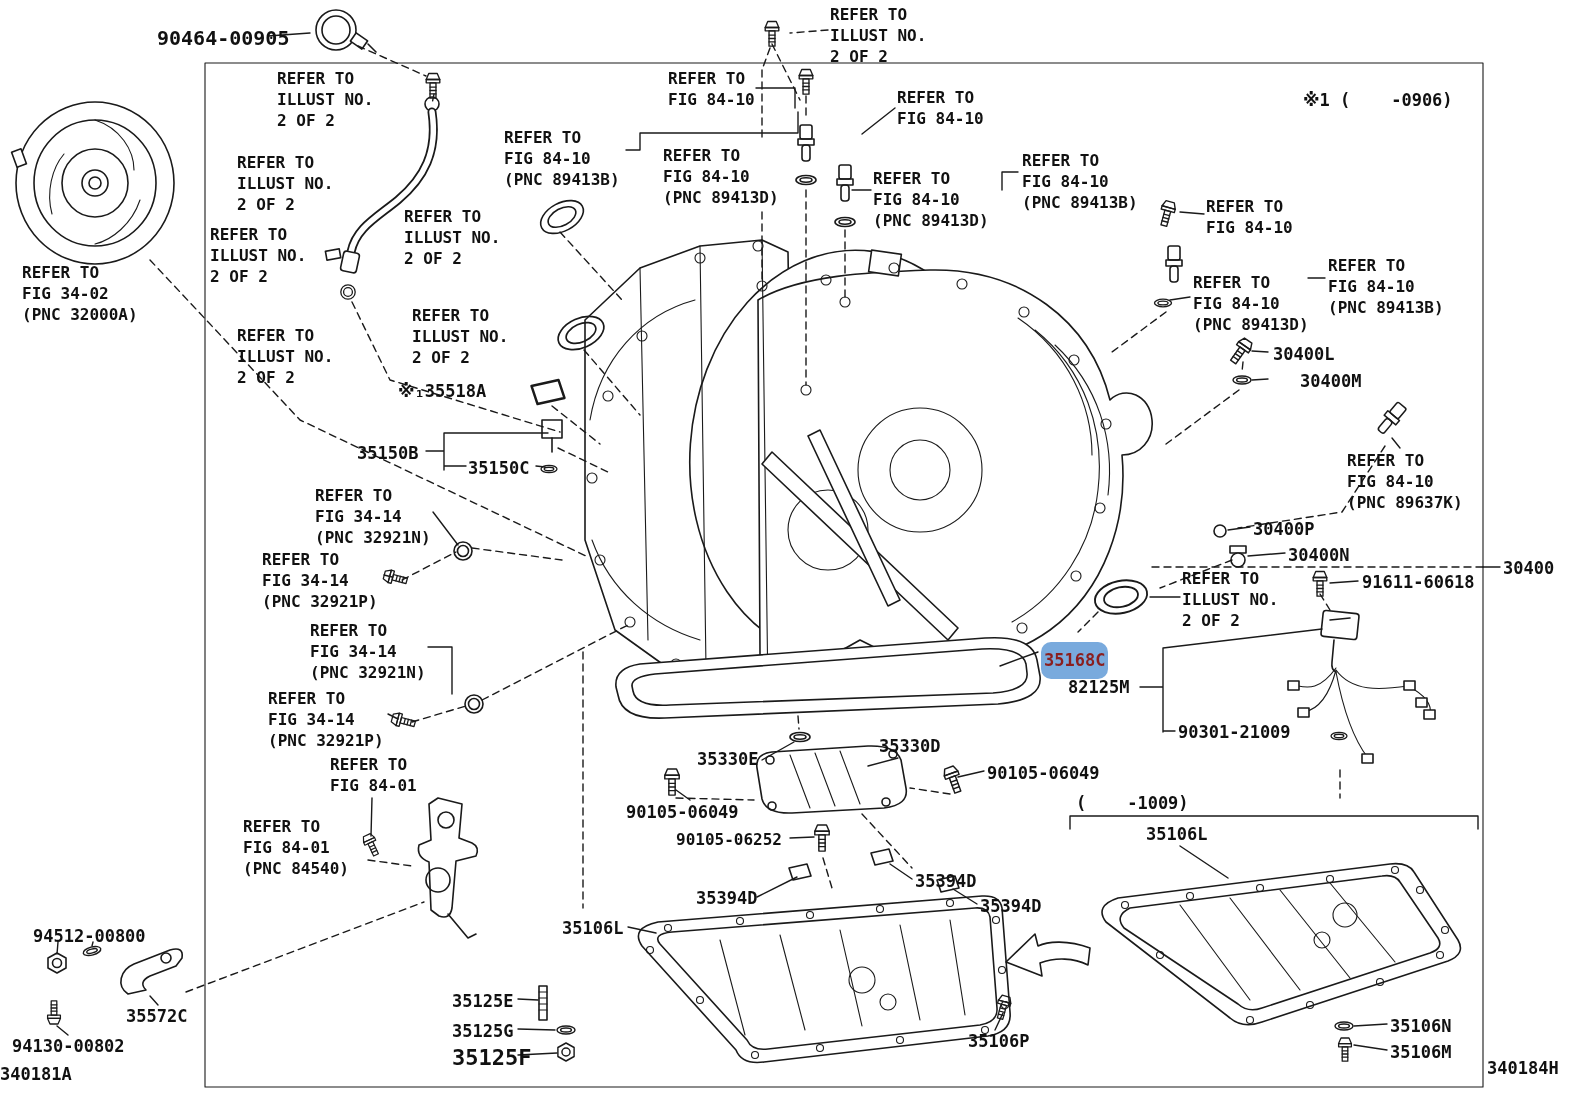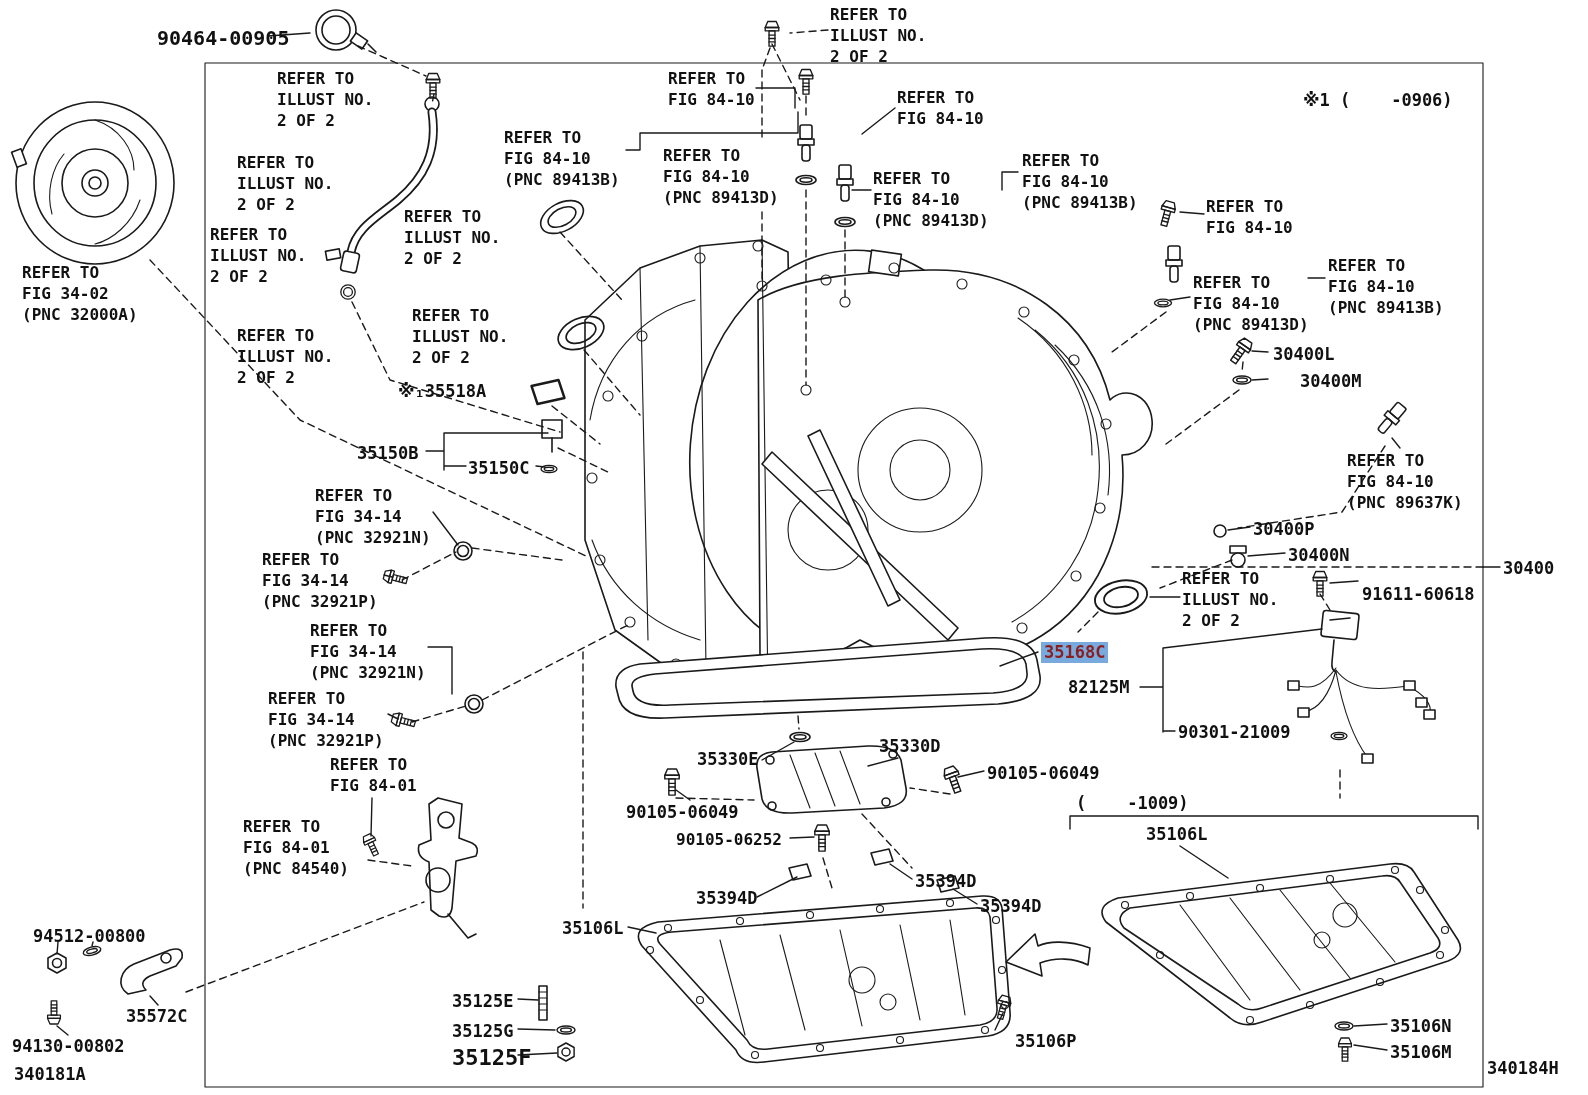--- a/index.html
+++ b/index.html
@@ -2,21 +2,21 @@
 <html style="--hl-bg: #79AADD; --hl-fg: #8B1E1E; --txt: #111111;"><head>
 <meta charset="utf-8">
 <style>
   html,body{margin:0;padding:0;background:#fff;}
   .stage{position:relative;width:1588px;height:1095px;background:#fff;overflow:hidden;
          font-family:"DejaVu Sans Mono","DejaVu Sans",monospace;}
   .stage svg{position:absolute;left:0;top:0;}
   #labels{position:absolute;left:0;top:0;width:100%;height:100%;}
   .lbl{position:absolute;font-weight:bold;font-size:16px;line-height:21px;color:var(--txt,#111);
        white-space:pre;letter-spacing:0;}
-  .lbl.hl{background:var(--hl-bg,#79AADD);color:var(--hl-fg,#8B1E1E);padding:0 3px;}
+  .lbl.hl{background:var(--hl-bg,#79AADD);color:var(--hl-fg,#8B1E1E);padding:8px 3px;border-radius:10px;}
   .art{stroke:#1a1a1a;fill:none;stroke-width:1.6;stroke-linecap:round;stroke-linejoin:round;}
   .art .f{fill:#fff;}
   .art .d{stroke-dasharray:7 5;stroke-width:1.4;}
   .art .ld{stroke-width:1.4;}
   .art .tb{stroke-width:9;}
   .art .tbi{stroke:#fff;stroke-width:5.5;}
   .art .thin{stroke-width:1.1;}
 </style>
 </head>
 <body>
@@ -412,21 +412,21 @@
 FIG 34-14
 (PNC 32921P)</div>
       <div class="lbl" style="left: 330px; top: 754px;">REFER TO
 FIG 84-01</div>
       <div class="lbl" style="left: 243px; top: 816px;">REFER TO
 FIG 84-01
 (PNC 84540)</div>
       <div class="lbl" style="left: 33px; top: 926px; font-size: 17px;">94512-00800</div>
       <div class="lbl" style="left: 126px; top: 1006px; font-size: 17px;">35572C</div>
       <div class="lbl" style="left: 12px; top: 1036px; font-size: 17px;">94130-00802</div>
-      <div class="lbl" style="left: 14px; top: 1064px; font-size: 17px;">340181A</div>
+      <div class="lbl" style="left: 0; top: 1064px; font-size: 17px;">340181A</div>
       <div class="lbl" style="left: 668px; top: 68px;">REFER TO
 FIG 84-10</div>
       <div class="lbl" style="left: 830px; top: 4px;">REFER TO
 ILLUST NO.
 2 OF 2</div>
       <div class="lbl" style="left: 663px; top: 145px;">REFER TO
 FIG 84-10
 (PNC 89413D)</div>
       <div class="lbl" style="left: 897px; top: 87px;">REFER TO
 FIG 84-10</div>
@@ -446,40 +446,40 @@
 FIG 84-10
 (PNC 89413B)</div>
       <div class="lbl" style="left: 1273px; top: 344px; font-size: 17px;">30400L</div>
       <div class="lbl" style="left: 1273px; top: 371px; font-size: 17px; margin-left: 27px;">30400M</div>
       <div class="lbl" style="left: 1347px; top: 450px;">REFER TO
 FIG 84-10
 (PNC 89637K)</div>
       <div class="lbl" style="left: 1253px; top: 519px; font-size: 17px;">30400P</div>
       <div class="lbl" style="left: 1288px; top: 545px; font-size: 17px;">30400N</div>
       <div class="lbl" style="left: 1503px; top: 558px; font-size: 17px;">30400</div>
-      <div class="lbl" style="left: 1362px; top: 572px; font-size: 17px; margin-top: 12px;">91611-60618</div>
+      <div class="lbl" style="left: 1362px; top: 572px; font-size: 17px;">91611-60618</div>
       <div class="lbl" style="left: 1182px; top: 568px;">REFER TO
 ILLUST NO.
 2 OF 2</div>
       <div class="lbl hl" style="left: 1041px; top: 642px; font-size: 17px;">35168C</div>
       <div class="lbl" style="left: 1068px; top: 677px; font-size: 17px;">82125M</div>
       <div class="lbl" style="left: 1178px; top: 722px; font-size: 17px;">90301-21009</div>
       <div class="lbl" style="left: 697px; top: 749px; font-size: 17px; text-align: right;">35330E</div>
       <div class="lbl" style="left: 879px; top: 736px; font-size: 17px;">35330D</div>
       <div class="lbl" style="left: 987px; top: 763px; font-size: 17px;">90105-06049</div>
       <div class="lbl" style="left: 626px; top: 802px; font-size: 17px;">90105-06049</div>
       <div class="lbl" style="left: 676px; top: 829px; font-size: 16px;">90105-06252</div>
       <div class="lbl" style="left: 915px; top: 871px; font-size: 17px;">35394D</div>
       <div class="lbl" style="left: 696px; top: 888px; font-size: 17px;">35394D</div>
       <div class="lbl" style="left: 980px; top: 896px; font-size: 17px;">35394D</div>
       <div class="lbl" style="left: 562px; top: 918px; font-size: 17px;">35106L</div>
       <div class="lbl" style="left: 452px; top: 991px; font-size: 17px;">35125E</div>
       <div class="lbl" style="left: 452px; top: 1021px; font-size: 17px;">35125G</div>
       <div class="lbl" style="left: 452px; top: 1047px; font-size: 22px;">35125F</div>
-      <div class="lbl" style="left: 968px; top: 1031px; font-size: 17px; margin-left: 47px;">35106P</div>
+      <div class="lbl" style="left: 968px; top: 1031px; font-size: 17px;">35106P</div>
       <div class="lbl" style="left: 1076px; top: 793px; font-size: 17px;">(    -1009)</div>
       <div class="lbl" style="left: 1146px; top: 824px; font-size: 17px;">35106L</div>
       <div class="lbl" style="left: 1390px; top: 1016px; font-size: 17px;">35106N</div>
       <div class="lbl" style="left: 1390px; top: 1042px; font-size: 17px;">35106M</div>
       <div class="lbl" style="left: 1487px; top: 1058px; font-size: 17px;">340184H</div>
     </div>
 
 </div>
 
 </body></html>

